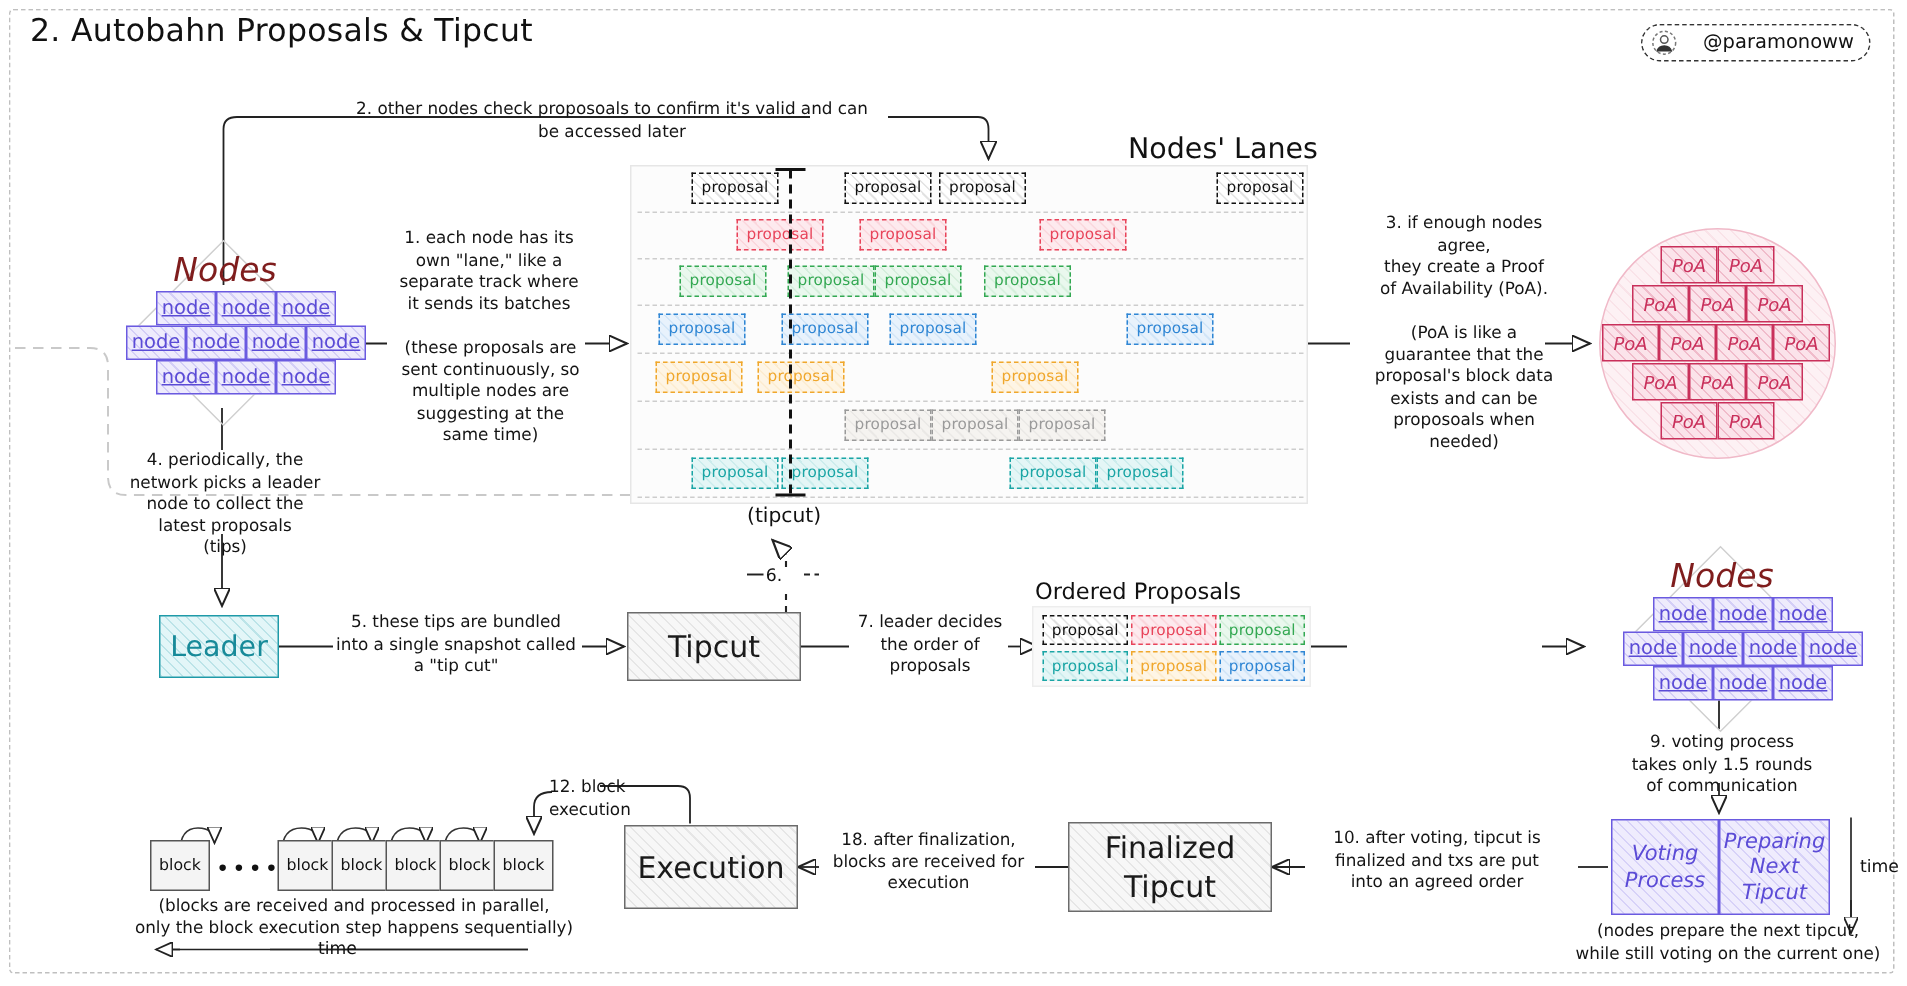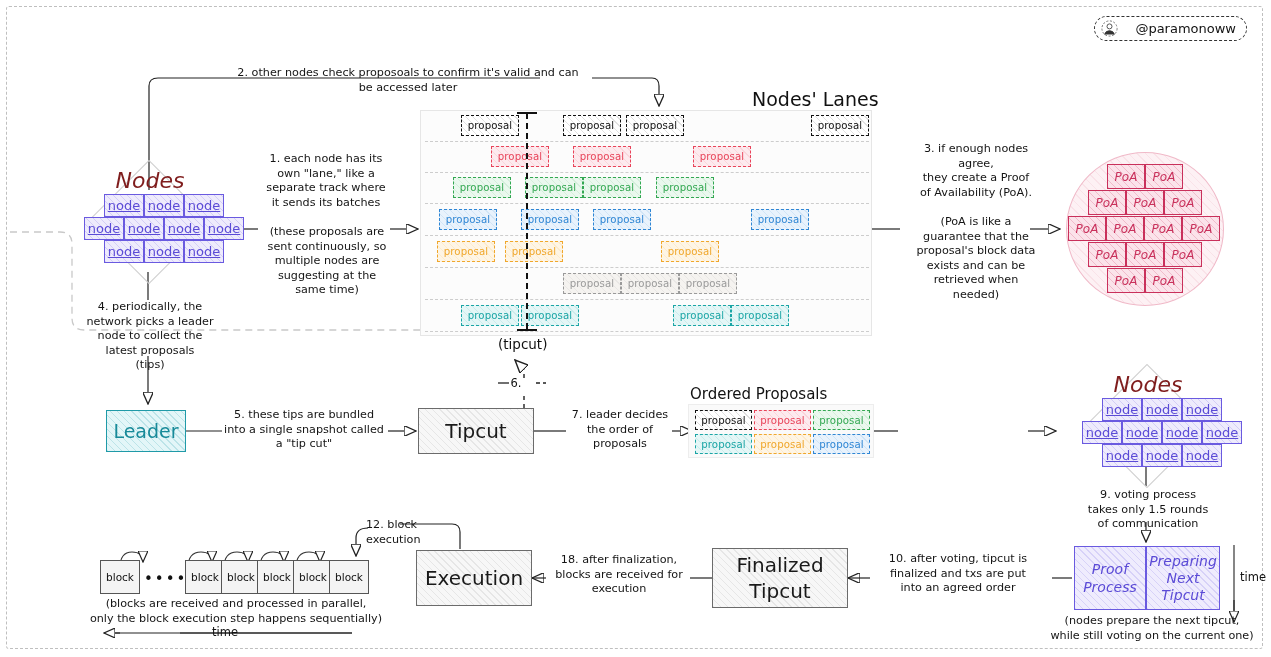--- a/index.html
+++ b/index.html
@@ -75,20 +75,21 @@
   .dots{position:absolute;font-size:15px;letter-spacing:2px;color:#111;}
   .timelabel{position:absolute;font-size:11.5px;color:#111;}
 </style>
 </head>
 <body>
 
 <div id="canvas">
 
   <div class="abs outer-frame"></div>
 
+  <div class="abs page-title">2. Autobahn Proposals &amp; Tipcut</div>
 
   <div class="abs watermark">
     <svg width="17" height="17" viewBox="0 0 17 17">
       <circle cx="8.5" cy="8.5" r="7.6" fill="none" stroke="#777" stroke-width="1" stroke-dasharray="2 1.6"></circle>
       <circle cx="8.5" cy="6.4" r="2.5" fill="none" stroke="#555" stroke-width="1"></circle>
       <path d="M3.6 14.4a5.1 5.1 0 0 1 9.8 0" fill="#333" stroke="#333" stroke-width="1"></path>
     </svg>
     <span class="wm-text">@paramonoww</span>
   </div>
 
@@ -256,21 +257,21 @@
   <div class="abs heading-sm" style="left:498px;top:336px;">(tipcut)</div>
 
   <div class="abs note" style="left:898px;top:142px;width:156px;">3. if enough nodes
 agree,
 they create a Proof
 of Availability (PoA).</div>
   <div class="abs note" style="left:898px;top:215px;width:156px;">(PoA is like a
 guarantee that the
 proposal's block data
 exists and can be
-retrieved when
+proposoals when
 needed)</div>
 
   <div class="abs" style="left:1062px;top:152px;width:170px;height:152px;">
     <div class="poa-circle" style="left:4px;top:0;width:156px;height:152px;"></div>
     <div class="poa-row" style="left:45px;top:12px;">
       <div class="poabox" style="width:38px;height:25px;">PoA</div>
       <div class="poabox" style="width:38px;height:25px;">PoA</div>
     </div>
     <div class="poa-row" style="left:26px;top:38px;">
       <div class="poabox" style="width:38px;height:25px;">PoA</div>
@@ -343,21 +344,21 @@
       <div class="nodebox" style="width:40px;height:23px;">node</div>
       <div class="nodebox" style="width:40px;height:23px;">node</div>
     </div>
   </div>
 
   <div class="abs note" style="left:1058px;top:488px;width:180px;">9. voting process
 takes only 1.5 rounds
 of communication</div>
 
   <div class="abs" style="left:1074px;top:546px;width:146px;height:64px;">
-    <div class="boxy box-purple" style="left:0;top:0;width:72px;height:64px;font-size:14px;white-space:pre-line;line-height:18px;font-style:italic;">Proof
+    <div class="boxy box-purple" style="left:0;top:0;width:72px;height:64px;font-size:14px;white-space:pre-line;line-height:18px;font-style:italic;">Voting
 Process</div>
     <div class="boxy box-purple" style="left:72px;top:0;width:74px;height:64px;font-size:14px;white-space:pre-line;line-height:17px;font-style:italic;">Preparing
 Next
 Tipcut</div>
   </div>
   <div class="timelabel" style="left:1240px;top:570px;">time</div>
   <div class="abs note" style="left:1046px;top:614px;width:212px;">(nodes prepare the next tipcut,
 while still voting on the current one)</div>
 
   <div class="abs note" style="left:862px;top:552px;width:192px;">10. after voting, tipcut is

